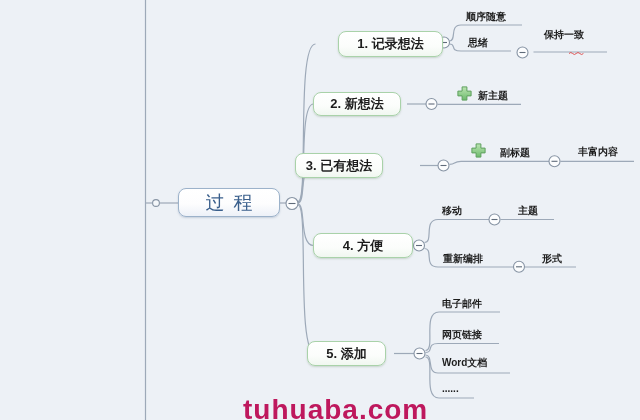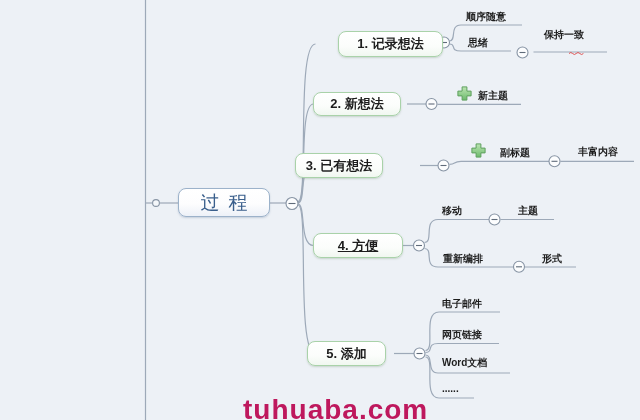--- a/index.html
+++ b/index.html
@@ -129,34 +129,34 @@
         <circle cx="519" cy="266.8" r="5.5"></circle>
           <line x1="516" y1="266.8" x2="522" y2="266.8" stroke="#5f6b7a"></line>
       </g>
       <g>
         <circle cx="419.5" cy="353.5" r="5.5"></circle>
           <line x1="416.5" y1="353.5" x2="422.5" y2="353.5" stroke="#5f6b7a"></line>
       </g>
     </g>
   </svg>
 
-  <div class="node root-node" style="left:178px; top:188px; width:92px; height:29px;">
+  <div class="node root-node" style="left:178px; top:188px; width:102px; height:29px;">
     <span>过程</span>
   </div>
 
   <div class="node" style="left:315px; top:31px; width:105px; height:26px;margin-left:23px;">
     <span>1. 记录想法</span>
   </div>
   <div class="node" style="left:313px; top:92px; width:88px; height:24px;">
     <span>2. 新想法</span>
   </div>
   <div class="node" style="left:295px; top:153px; width:88px; height:25px;">
     <span>3. 已有想法</span>
   </div>
-  <div class="node" style="left:313px; top:233px; width:90px; height:25px;text-decoration:underline;">
+  <div class="node" style="left:313px; top:233px; width:100px; height:25px;">
     <span>4. 方便</span>
   </div>
   <div class="node" style="left:307px; top:341px; width:79px; height:25px;">
     <span>5. 添加</span>
   </div>
 
   <svg class="plus-icon" style="left:457px; top:86px;" viewBox="0 0 15 15">
     <path d="M5.1 0.9 h4.8 v4.2 h4.2 v4.8 h-4.2 v4.2 h-4.8 v-4.2 h-4.2 v-4.8 h4.2 z" fill="url(#plusGrad)" stroke="#5ea05e" stroke-width="1"></path>
   </svg>
   <svg class="plus-icon" style="left:471px; top:143px;" viewBox="0 0 15 15">

